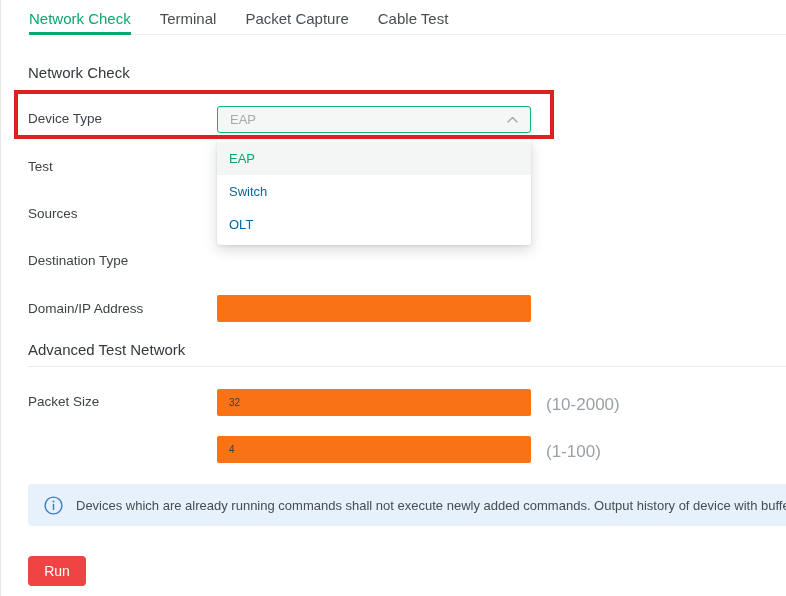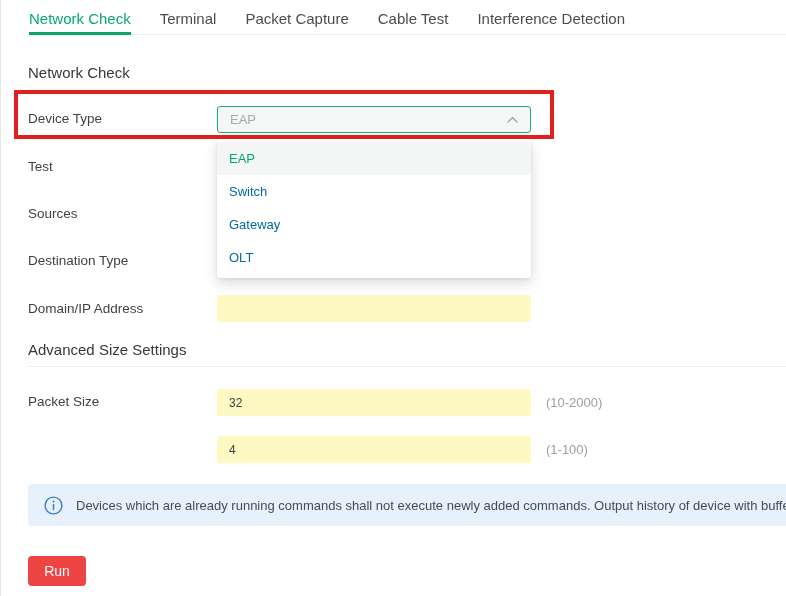--- a/index.html
+++ b/index.html
@@ -37,31 +37,31 @@
   .section-heading {
     position:absolute; left:27px;
     font-size:15px; font-weight:500; color:#33383d;
   }
   .field-label {
     position:absolute; left:27px;
     font-size:13.5px; color:#3d4348;text-align:center;
   }
   .hint {
     position:absolute; left:545px;
-    font-size:13px; color:#9aa0a6;
+    font-size:17px; color:#9aa0a6;
   }
   .divider {
     position:absolute; left:27px; right:0; height:1px; background:#e9ebed;
   }
   
   .text-input {
     position:absolute; left:216px; width:314px; height:27px;
-    background:#fef9c3; border:none; border-radius:2px;
+    background:#f97316; border:none; border-radius:2px;
     font-family:"Liberation Sans", sans-serif;
-    font-size:12px; color:#3b4045; padding:0 12px;
+    font-size:10px; color:#3b4045; padding:0 12px;
     outline:none;
   }
   
   .select-box {
     position:absolute; left:216px; top:106px; width:314px; height:27px;
     background:#f5f6f6;
     border:1px solid #12b573; border-radius:3px;
     display:flex; align-items:center;
     padding:0 12px;
     cursor:pointer;
@@ -115,50 +115,48 @@
 </head>
 <body>
 
 <div id="app">
 
   <div class="tabbar">
     <div class="tab active">Network Check</div>
     <div class="tab">Terminal</div>
     <div class="tab">Packet Capture</div>
     <div class="tab">Cable Test</div>
-    <div class="tab">Interference Detection</div>
   </div>
 
   <div class="section-heading" style="top:64px;">Network Check</div>
 
   <div class="annotation-rect"></div>
 
   <div class="field-label" style="top:111px;">Device Type</div>
   <div class="select-box">
     <span class="select-value">EAP</span>
     <svg class="chevron-up" viewBox="0 0 11 7">
       <polyline points="1,6 5.5,1.5 10,6" fill="none" stroke="#a8acb0" stroke-width="1.5" stroke-linecap="round" stroke-linejoin="round"></polyline>
     </svg>
   </div>
 
   <div class="dropdown">
     <div class="dropdown-item selected">EAP</div>
     <div class="dropdown-item">Switch</div>
-    <div class="dropdown-item">Gateway</div>
     <div class="dropdown-item">OLT</div>
   </div>
 
   <div class="field-label" style="top:159px;">Test</div>
   <div class="field-label" style="top:206px;">Sources</div>
   <div class="field-label" style="top:253px;">Destination Type</div>
 
   <div class="field-label" style="top:301px;">Domain/IP Address</div>
   <input class="text-input" style="top: 295px;" value="">
 
-  <div class="section-heading" style="top:341px;">Advanced Size Settings</div>
+  <div class="section-heading" style="top:341px;">Advanced Test Network</div>
   <div class="divider" style="top:366px;"></div>
 
   <div class="field-label" style="top:394px;">Packet Size</div>
   <input class="text-input" style="top: 389px;" value="32">
   <div class="hint" style="top:395px;">(10-2000)</div>
 
   <div class="field-label" style="top:441px;margin-top:48px;">Count</div>
   <input class="text-input" style="top: 436px;" value="4">
   <div class="hint" style="top:442px;">(1-100)</div>
 

